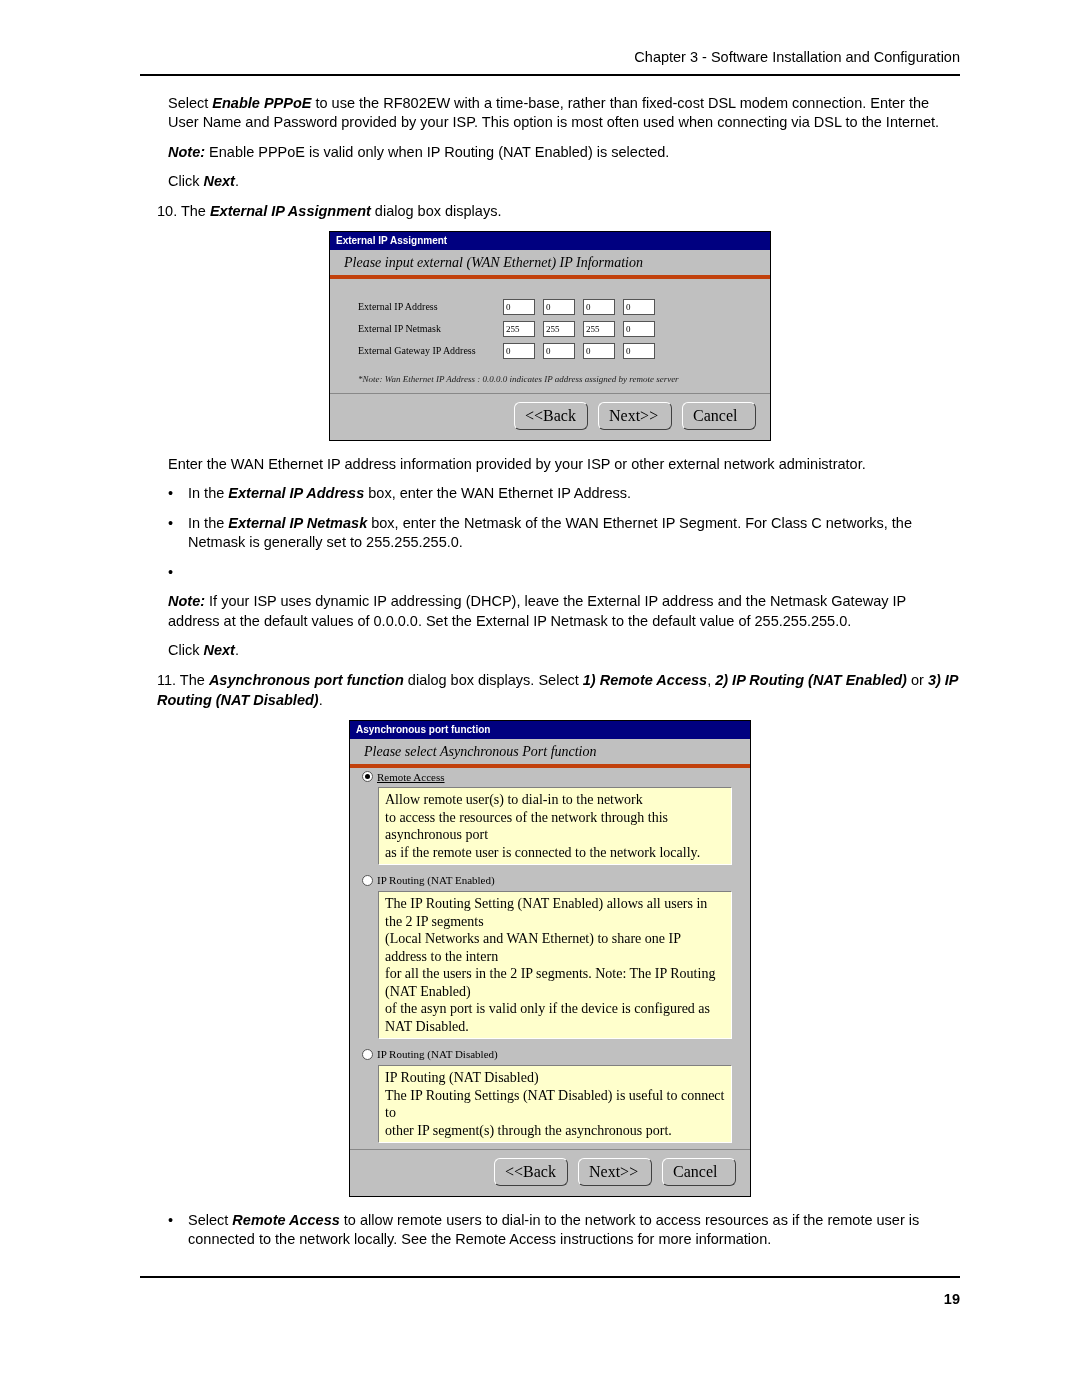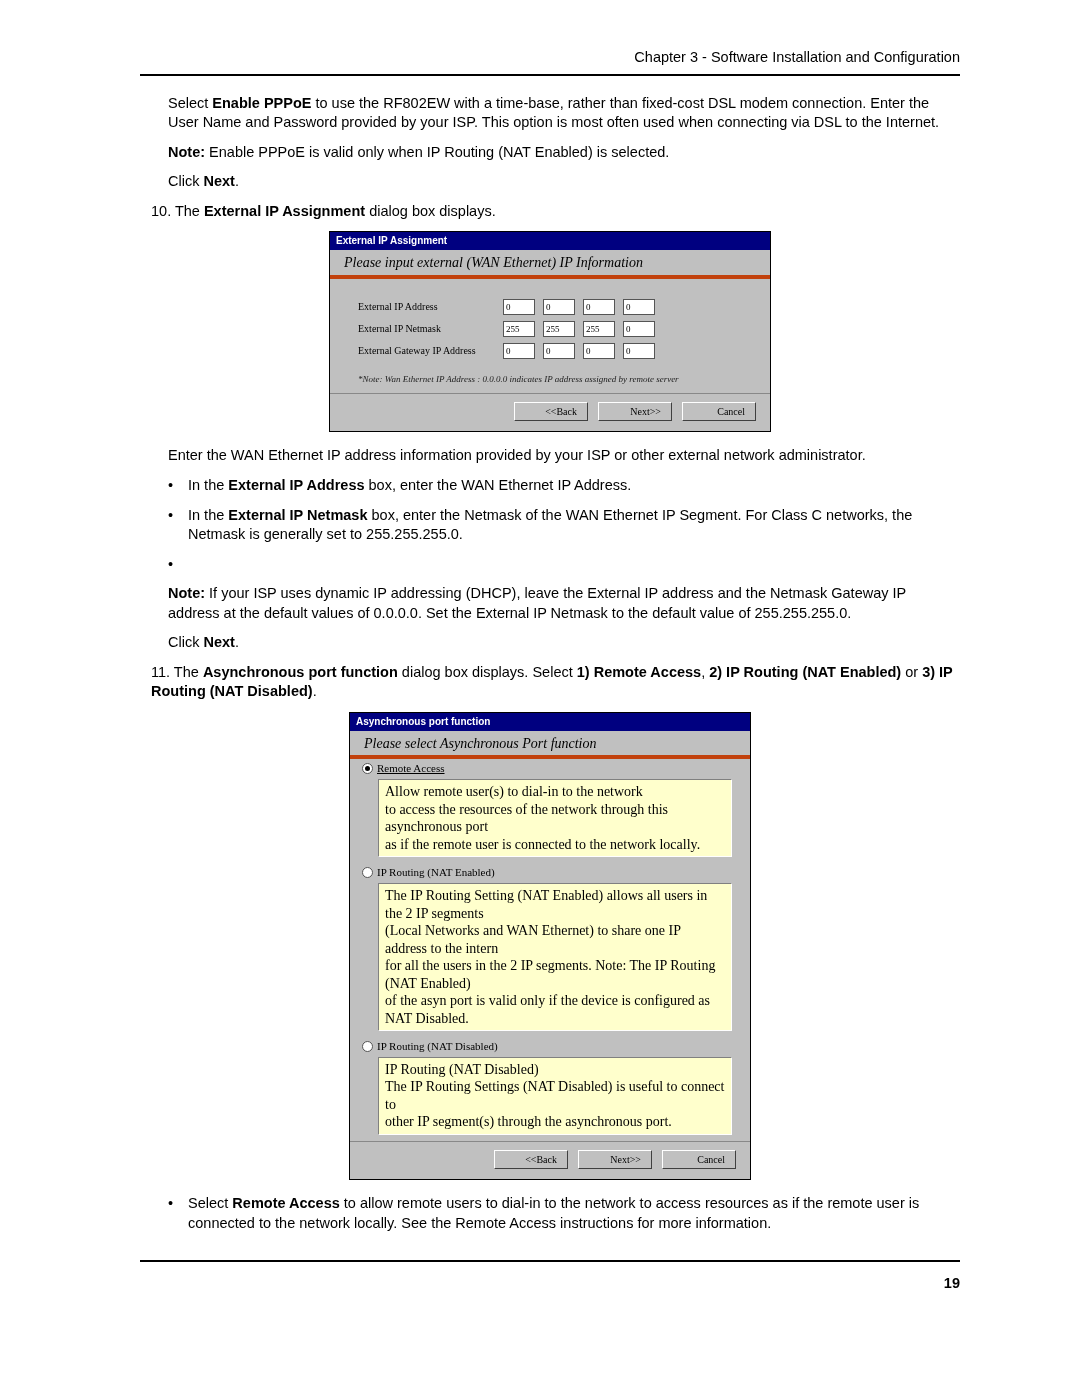--- a/index.html
+++ b/index.html
@@ -15,27 +15,27 @@
   }
   .header {
     text-align: right;
     font-weight: normal;
     padding-bottom: 6px;
     border-bottom: 2px solid #000;
     margin-bottom: 18px;
   }
   p { margin: 6px 0 10px 0; }
   .indent1 { margin-left: 28px; }
-  .step { margin-left: 11px; }
+  .step { margin-left: 17px; }
   .bullet-row {
     display: flex;
     margin: 6px 0 10px 28px;
   }
   .bullet-row .dot { width: 20px; flex: 0 0 20px; }
-  .bold { font-weight: bold; }
+  .bold { font-weight: bold; font-style: italic; }
   .footer {
     border-top: 2px solid #000;
     margin-top: 26px;
     padding-top: 12px;
     text-align: right;
     font-weight: bold;
   }
 
   .dialog {
     margin: 10px auto 14px auto;
@@ -78,22 +78,23 @@
     margin-top: 10px; padding-top: 4px;
   }
   .btnrow {
     display: flex; justify-content: flex-end; gap: 10px;
     padding: 8px 14px 10px 14px; border-top: 1px solid #888;
   }
   .btn {
     background: #c0c0c0;
     border-top: 1px solid #fff; border-left: 1px solid #fff;
     border-right: 1px solid #404040; border-bottom: 1px solid #404040;
-    font-size: 10px; padding: 2px 10px; min-width: 52px; text-align: right;
+    font-size: 16px; padding: 2px 10px; min-width: 52px; text-align: left;
     font-family: "Times New Roman", serif;
+    border-radius: 6px;
   }
 
   .radio-row {
     display: flex; align-items: center; gap: 4px;
     font-size: 11px; padding: 2px 0 3px 12px;
   }
   .radio {
     width: 9px; height: 9px; border: 1px solid #555; border-radius: 50%;
     background: #fff; display: inline-flex; align-items: center; justify-content: center;
   }

